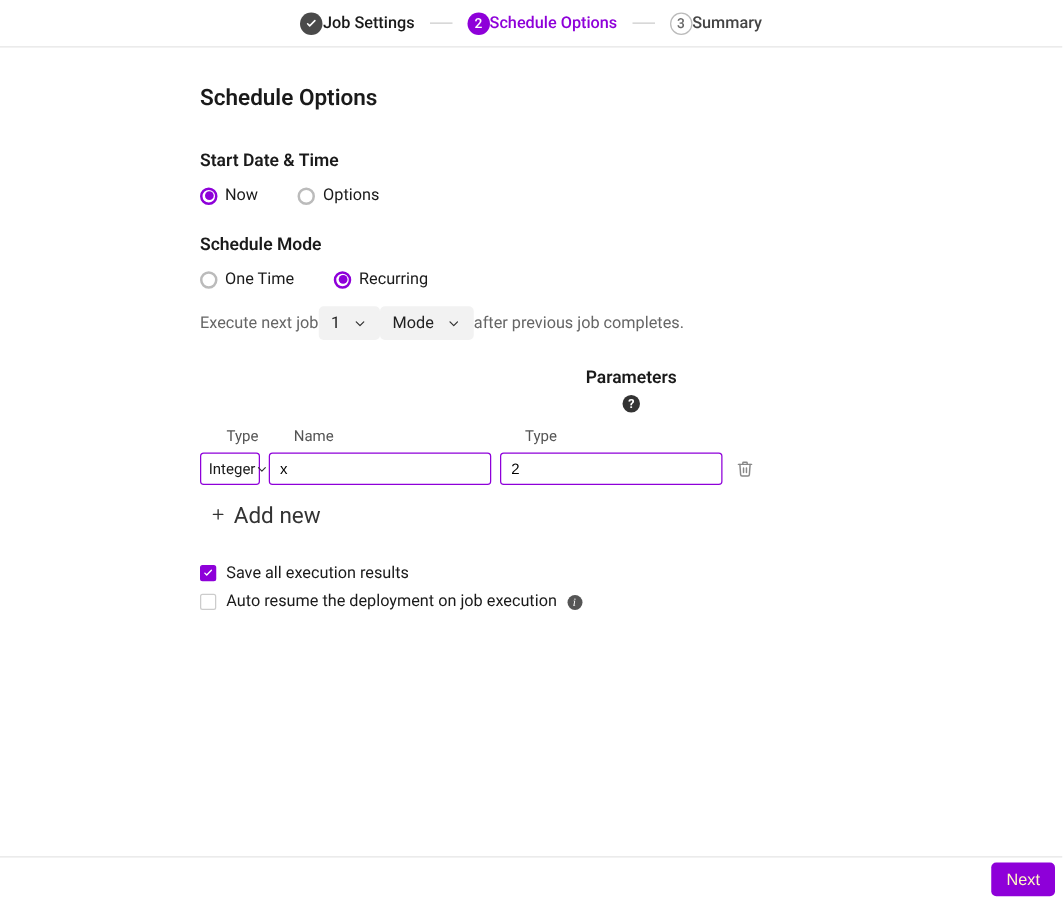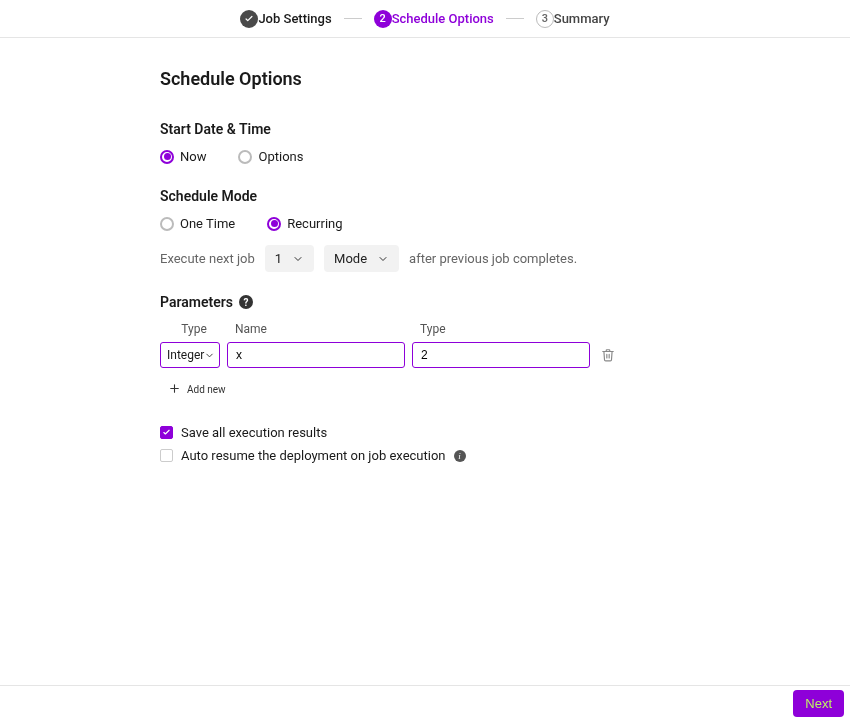--- a/index.html
+++ b/index.html
@@ -118,40 +118,40 @@
       height: 7px;
       border-radius: 50%;
       background: #8e00d9;
     }
     .radio-label {
       font-size: 13px;
     }
     .exec-line {
       display: flex;
       align-items: center;
-      gap: 10px;
       margin-bottom: 22px;
       color: #666;
       font-size: 13px;
     }
     .mini-select {
       display: flex;
       align-items: center;
       gap: 10px;
       background: #f2f2f2;
       border-radius: 4px;
       padding: 6px 10px;
       color: #222;
       cursor: pointer;
     }
     .params-header {
       display: flex;
       align-items: center;
       gap: 6px;
       margin-bottom: 12px;
+      flex-direction: column;
     }
     .params-title {
       font-size: 14px;
       font-weight: 600;
     }
     .help-badge {
       width: 14px;
       height: 14px;
       border-radius: 50%;
       background: #333;
@@ -174,21 +174,21 @@
       gap: 7px;
     }
     .col-head {
       font-size: 12px;
       color: #555;
     }
     .col-type { width: 68px; text-align: center; }
     .col-name { width: 178px; }
     .col-value { width: 178px; }
     .type-select {
-      width: 60px;
+      width: 48px;
       height: 26px;
       border: 1px solid #8e00d9;
       border-radius: 3px;
       display: flex;
       align-items: center;
       justify-content: space-between;
       padding: 0 6px;
       font-size: 12px;
       cursor: pointer;
       background: #fff;
@@ -206,21 +206,21 @@
     .trash {
       color: #888;
       cursor: pointer;
       margin-left: 4px;
       display: flex;
     }
     .add-new {
       display: flex;
       align-items: center;
       gap: 6px;
-      font-size: 10px;
+      font-size: 18px;
       color: #333;
       cursor: pointer;
       margin-left: 8px;
       margin-bottom: 28px;
     }
     .additional {
       display: flex;
       align-items: center;
       gap: 6px;
       font-size: 14px;
@@ -270,21 +270,21 @@
     .footer {
       border-top: 1px solid #e5e5e5;
       height: 35px;
       display: flex;
       align-items: center;
       justify-content: flex-end;
       padding-right: 6px;
     }
     .next-btn {
       background: #8e00d9;
-      color: #bef264;
+      color: #fef9c3;
       border: none;
       border-radius: 4px;
       padding: 6px 12px;
       font-size: 13px;
       font-weight: 500;
       cursor: pointer;
     }
     .chev { display: inline-flex; }
   </style>
 </head>

